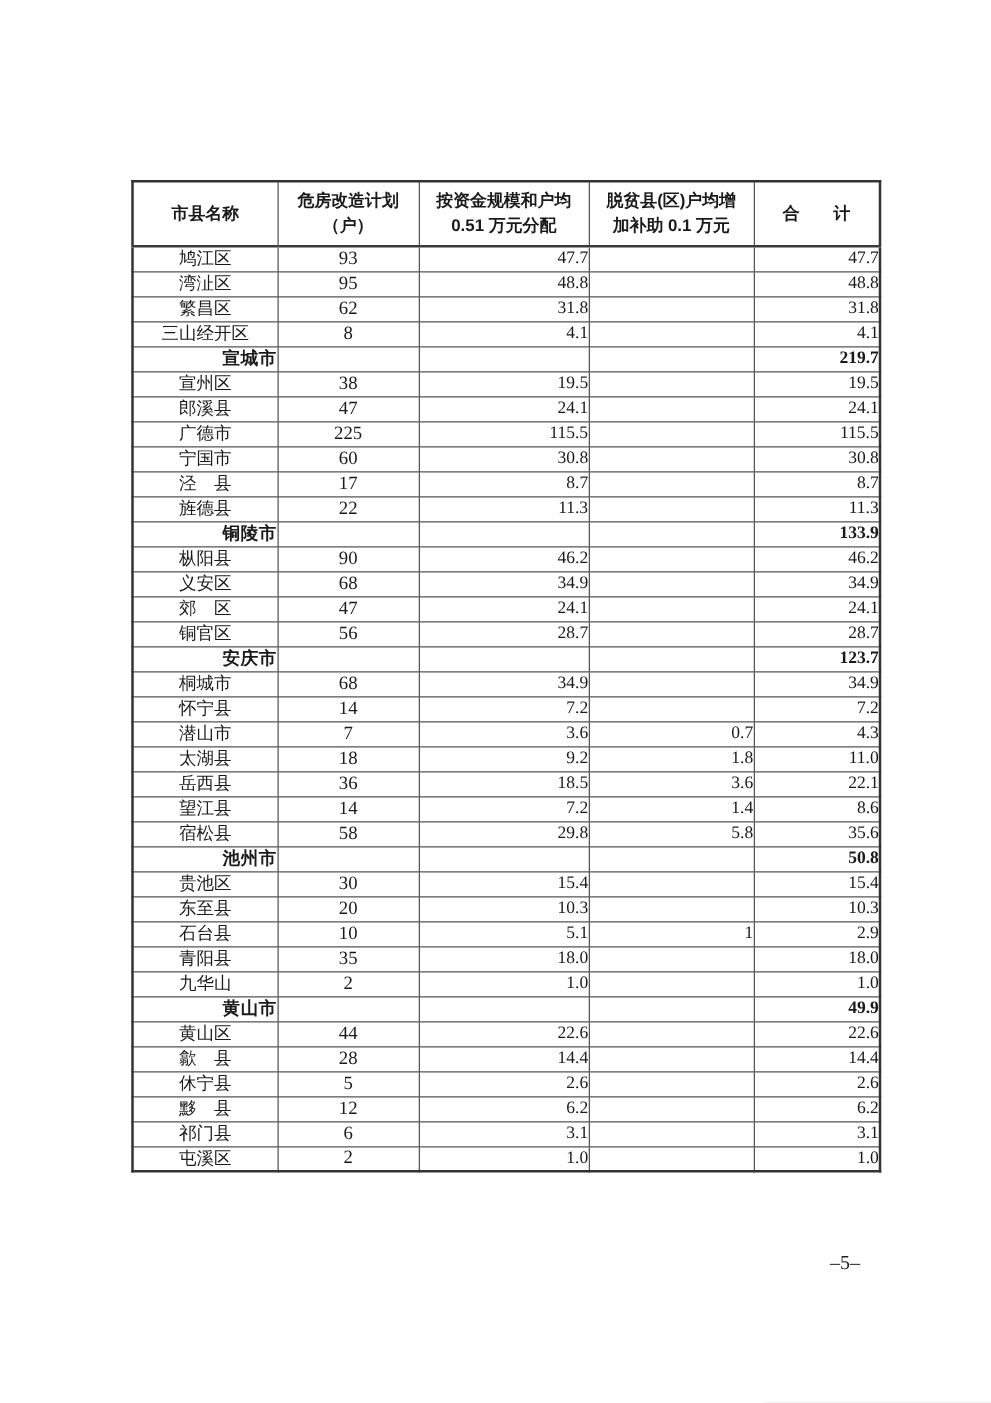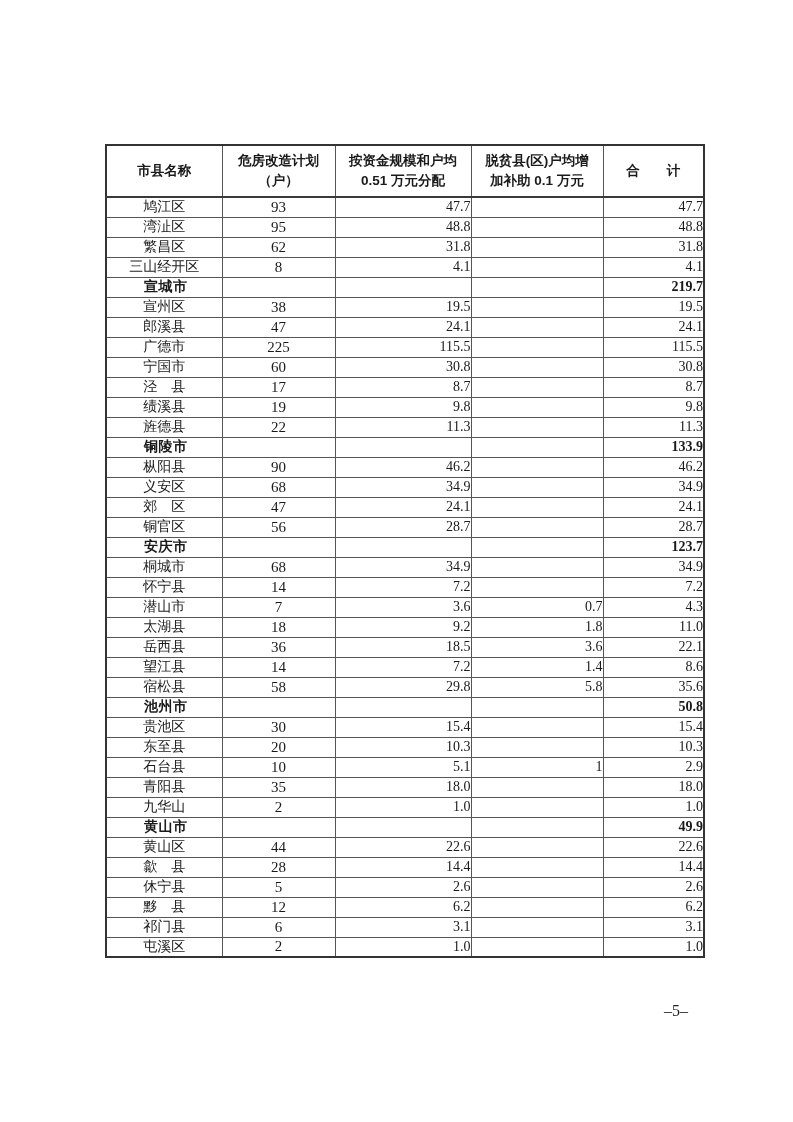--- a/index.html
+++ b/index.html
@@ -42,21 +42,21 @@
     font-family: "Liberation Serif", serif;
     font-size: 14px;
     vertical-align: middle;
   }
   .c-name  { text-align: center; }
   .c-plan  { text-align: center; font-size: 15px; }
   .c-alloc { text-align: right; padding-right: 9px; }
   .c-extra { text-align: right; padding-right: 8px; }
   .c-total { text-align: right; padding-right: 4px; }
   tr.city td { font-weight: bold; }
-  tr.city .c-name { text-align: center; padding-left: 3px; letter-spacing: 0.5px; }
+  tr.city .c-name { text-align: right; padding-left: 3px; letter-spacing: 0.5px; }
   .page-num {
     position: absolute;
     left: 648px;
     top: 1002px;
     width: 56px;
     text-align: center;
     font-size: 16px;
     color: #222222;
     font-family: "Liberation Serif", serif;
   }
@@ -161,27 +161,20 @@
           <td class="c-total">30.8</td>
         </tr>
         <tr>
           <td class="c-name">泾　县</td>
           <td class="c-plan">17</td>
           <td class="c-alloc">8.7</td>
           <td class="c-extra"></td>
           <td class="c-total">8.7</td>
         </tr>
         <tr>
-          <td class="c-name">绩溪县</td>
-          <td class="c-plan">19</td>
-          <td class="c-alloc">9.8</td>
-          <td class="c-extra"></td>
-          <td class="c-total">9.8</td>
-        </tr>
-        <tr>
           <td class="c-name">旌德县</td>
           <td class="c-plan">22</td>
           <td class="c-alloc">11.3</td>
           <td class="c-extra"></td>
           <td class="c-total">11.3</td>
         </tr>
         <tr class="city">
           <td class="c-name">铜陵市</td>
           <td class="c-plan"></td>
           <td class="c-alloc"></td>

